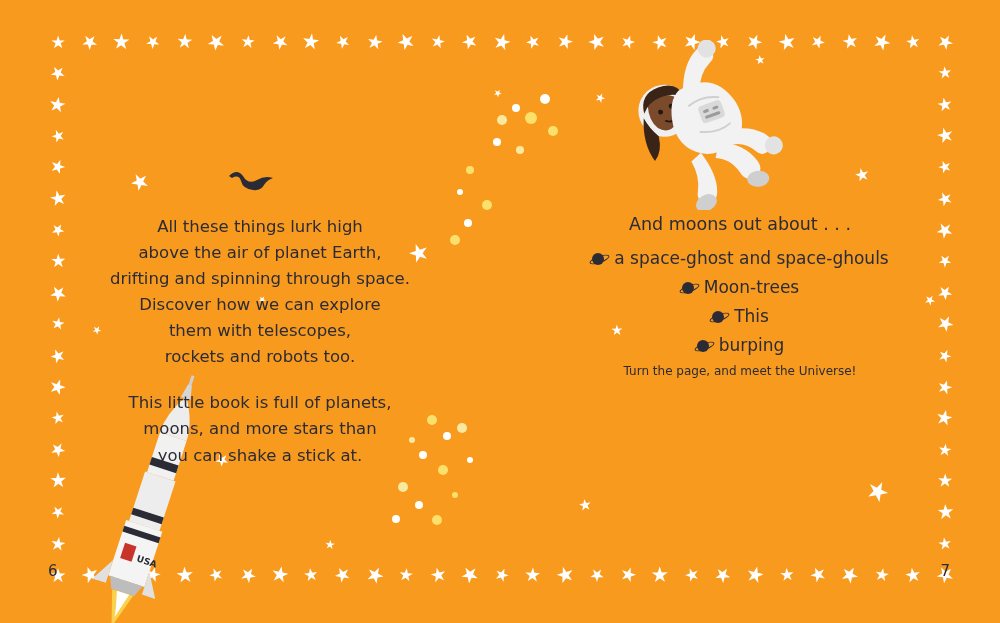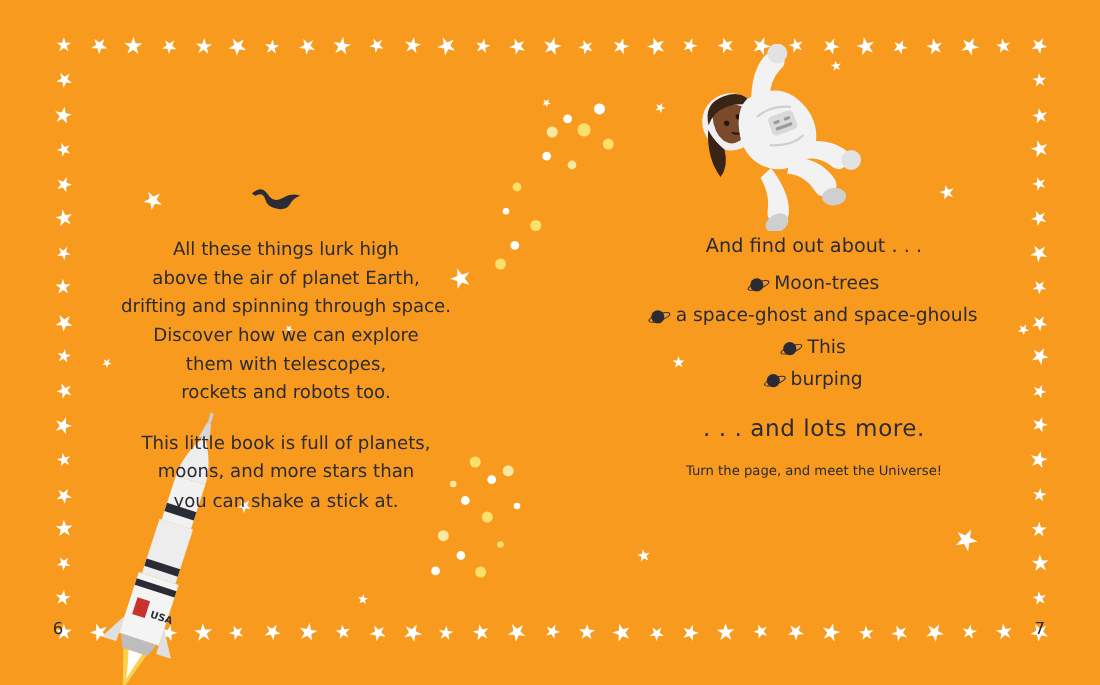--- a/index.html
+++ b/index.html
@@ -384,52 +384,51 @@
 them with telescopes,
 rockets and robots too.</p>
     <p style="white-space: pre-line;">This little book is full of planets,
 moons, and more stars than
 you can shake a stick at.</p>
   </div>
 
   <div class="folio folio-left">6</div>
 
   <div class="right-col">
-    <div class="intro-line">And find out about  .  .  .</div>
+    <div class="intro-line">And moons out about  .  .  .</div>
 
     <ul class="bullet-list">
       <li class="bullet-item">
         <span class="planet-bullet">
             <span class="ring"></span>
             <span class="body"></span>
           </span>
-        <span>Moon-trees</span>
+        <span>a space-ghost and space-ghouls</span>
       </li>
       <li class="bullet-item">
         <span class="planet-bullet">
             <span class="ring"></span>
             <span class="body"></span>
           </span>
-        <span>a space-ghost and space-ghouls</span>
+        <span>Moon-trees</span>
       </li>
       <li class="bullet-item">
         <span class="planet-bullet">
             <span class="ring"></span>
             <span class="body"></span>
           </span>
         <span>This</span>
       </li>
       <li class="bullet-item">
         <span class="planet-bullet">
             <span class="ring"></span>
             <span class="body"></span>
           </span>
         <span>burping</span>
       </li>
     </ul>
 
-    <div class="lots-more">.  .  .  and lots more.</div>
     <div class="turn-page">Turn the page, and meet the Universe!</div>
   </div>
 
   <div class="folio folio-right">7</div>
 
 </div>
 
 </body></html>

